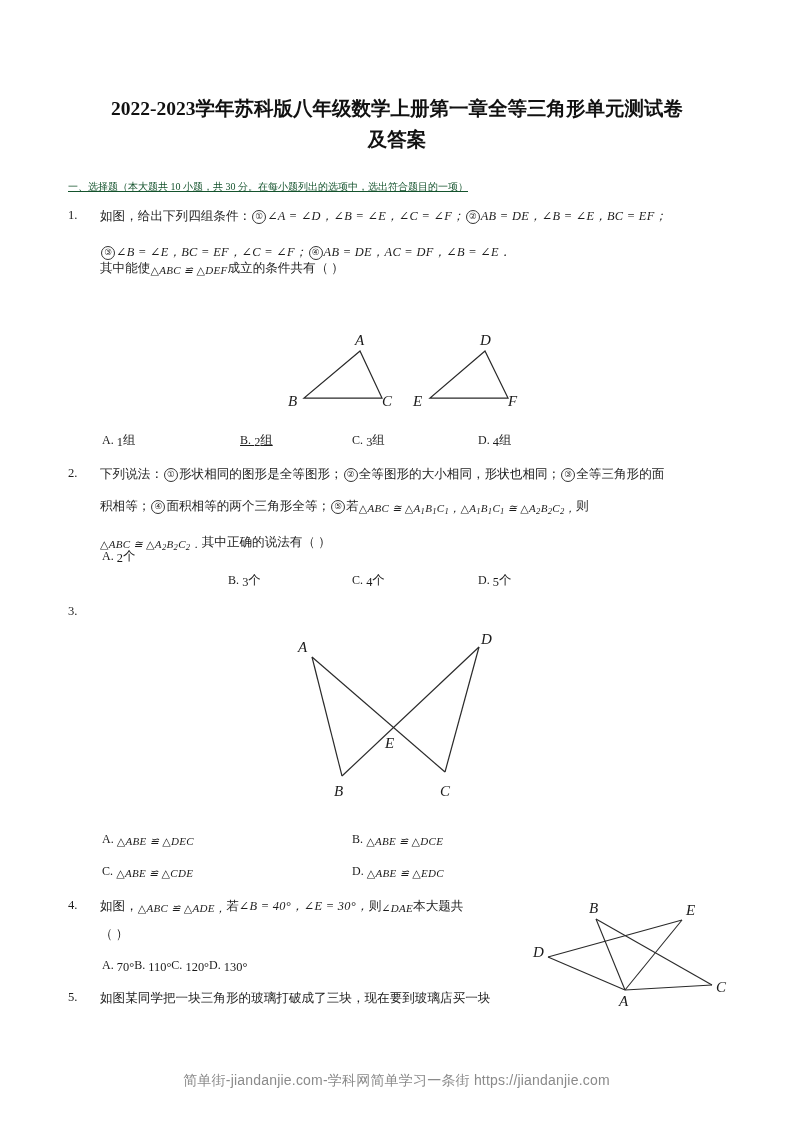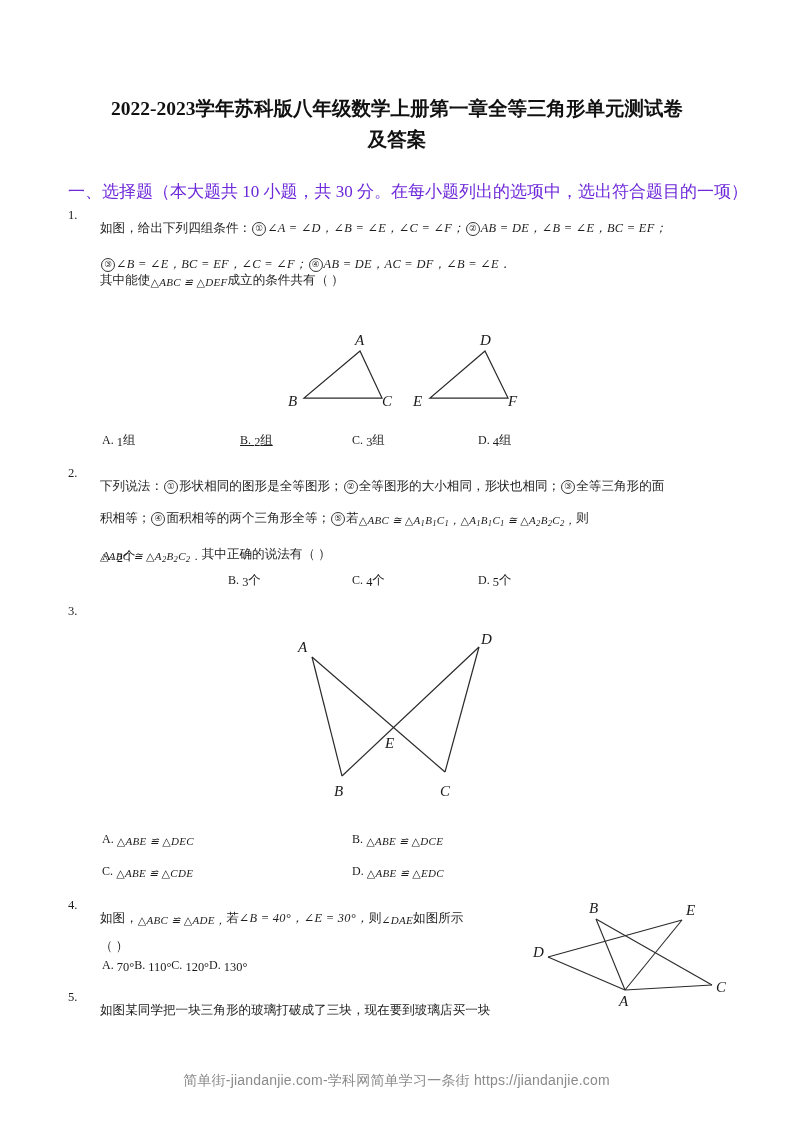--- a/index.html
+++ b/index.html
@@ -32,35 +32,35 @@
     font-size: 19.5px;
     font-weight: bold;
     line-height: 31px;
     letter-spacing: 0px;
     color: #111;
   }
   .section-head {
     position: absolute;
     left: 68px;
     top: 180px;
-    font-size: 17px;
-    color: #6d28d9;
+    font-size: 10px;
+    color: #14532d;
     white-space: nowrap;
+    text-decoration: underline;
   }
   .qnum {
     position: absolute;
     font-size: 12.6px;
     color: #1d1d1d;
   }
   .qbody {
     position: absolute;
     font-size: 12.6px;
     color: #1d1d1d;
     white-space: nowrap;
-    margin-top: 12px;
   }
   .math {
     font-family: "Liberation Serif", "DejaVu Serif", serif;
     font-style: italic;
     font-size: 12.4px;
     letter-spacing: 0.3px;
   }
   .sub {
     font-size: 8.6px;
     vertical-align: -0.28em;
@@ -241,21 +241,21 @@
     <span class="math lowbit">△ABE ≌ △CDE</span>
   </div>
   <div class="opt-row" style="left:352px; top:864px;">
     <span class="opt-label">D.</span>
     <span class="math lowbit">△ABE ≌ △EDC</span>
   </div>
 
   <div class="qnum" style="left:68px; top:898px;">4.</div>
 
   <div class="qbody" style="left:100px; top:898px;">
-    <span>如图，</span><span class="math lowbit">△ABC ≌ △ADE，</span><span>若</span><span class="math">∠B = 40°，∠E = 30°，</span><span>则</span><span class="math lowbit">∠DAE</span><span>如图所示</span>
+    <span>如图，</span><span class="math lowbit">△ABC ≌ △ADE，</span><span>若</span><span class="math">∠B = 40°，∠E = 30°，</span><span>则</span><span class="math lowbit">∠DAE</span><span>本大题共</span>
   </div>
 
   <div class="qbody" style="left:100px; top:926px;">（            ）</div>
 
   <div class="opt-row" style="left:102px; top:958px;text-align:right;">
     <span class="opt-label">A.</span>
     <span class="opt-val">70°</span><span class="opt-label">B.</span>
     <span class="opt-val">110°</span><span class="opt-label">C.</span>
     <span class="opt-val">120°</span><span class="opt-label">D.</span>
     <span class="opt-val">130°</span>

